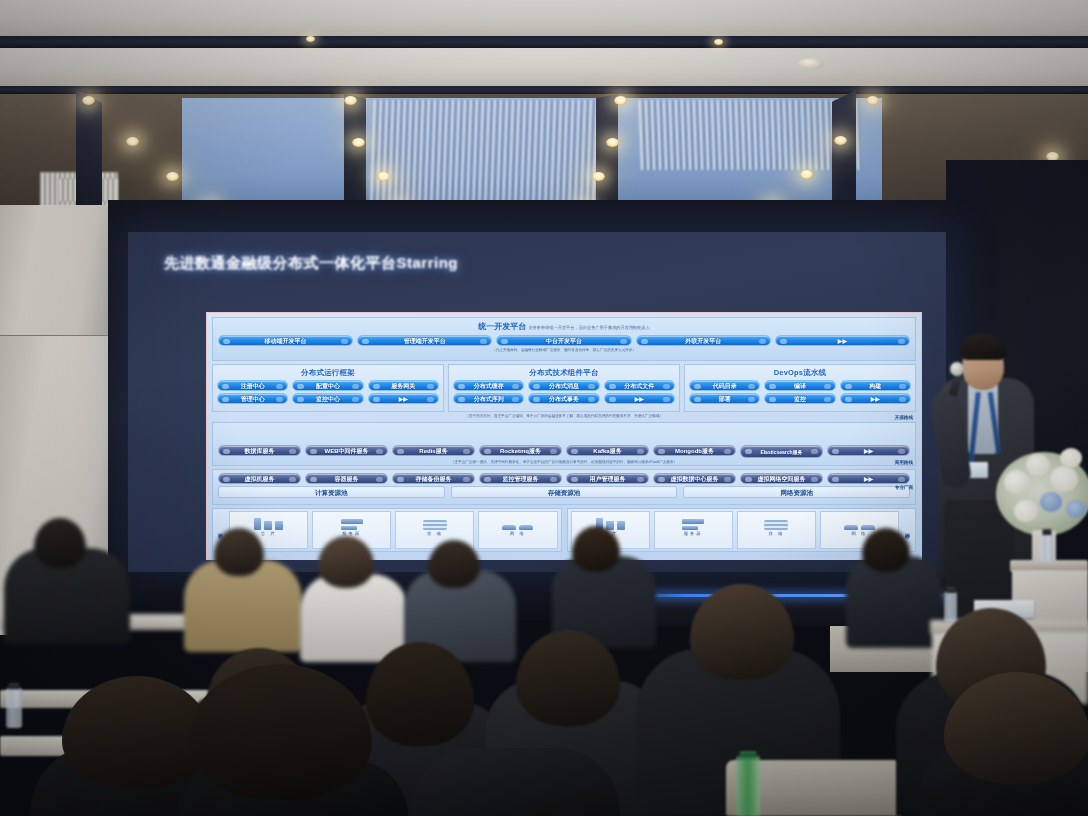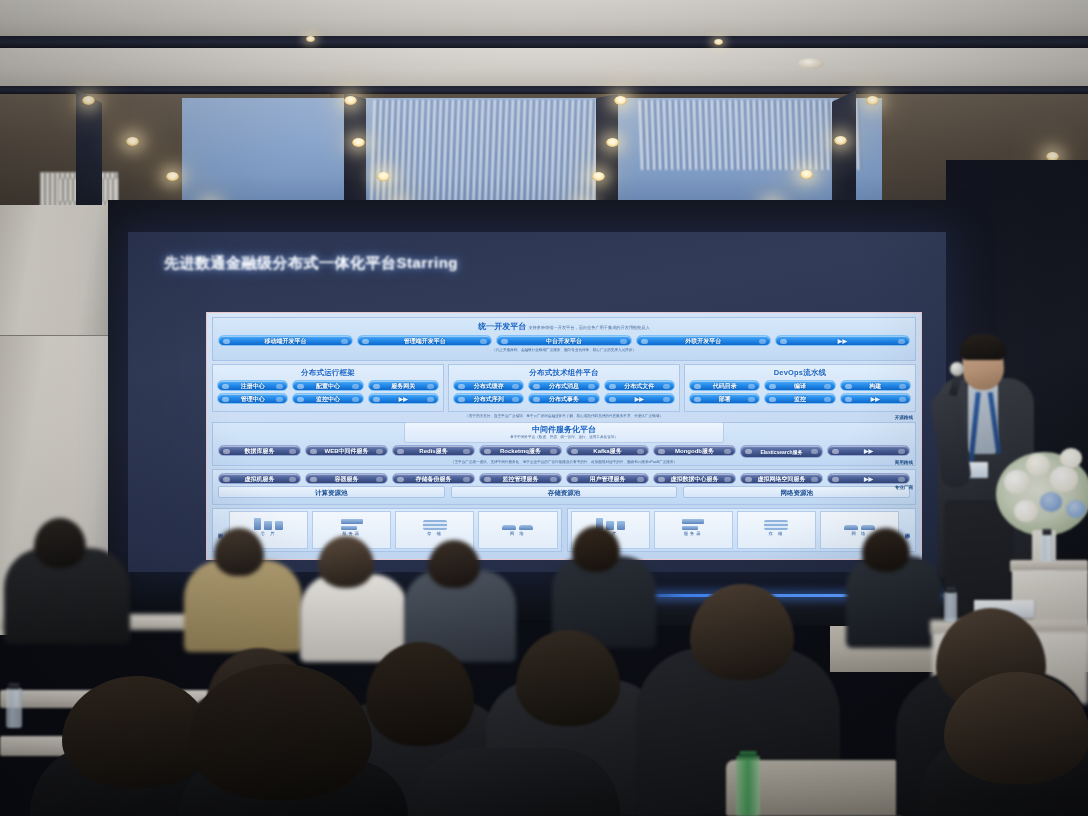--- a/index.html
+++ b/index.html
@@ -404,24 +404,20 @@
           <div class="chip">部署</div>
           <div class="chip">监控</div>
           <div class="chip more">▶▶</div>
         </div>
       </div>
     </div>
 
     <div class="note-line" style="margin-top:-1px;">（关于用法支付、自主平台广泛增加、基于云广发对金融业务不了解、核心成无代码支持的件在服务不求、并提供广泛领域）</div>
 
     <div class="band" style="height:44px; padding-top:10px;">
-      <div class="mid-overlay">
-        <div class="band-title">中间件服务化平台</div>
-        <div class="note-line" style="padding:0 12px;">基于中间件平台（数据、开源、统一管理、运行、运用工具化管理）</div>
-      </div>
       <div class="chip-row" style="margin-top:12px;">
         <div class="chip dark">数据库服务</div>
         <div class="chip dark">WEB中间件服务</div>
         <div class="chip dark">Redis服务</div>
         <div class="chip dark">Rocketmq服务</div>
         <div class="chip dark">Kafka服务</div>
         <div class="chip dark">Mongodb服务</div>
         <div class="chip dark tall" style="font-size:5px;">Elasticsearch服务</div>
         <div class="chip dark more">▶▶</div>
       </div>

